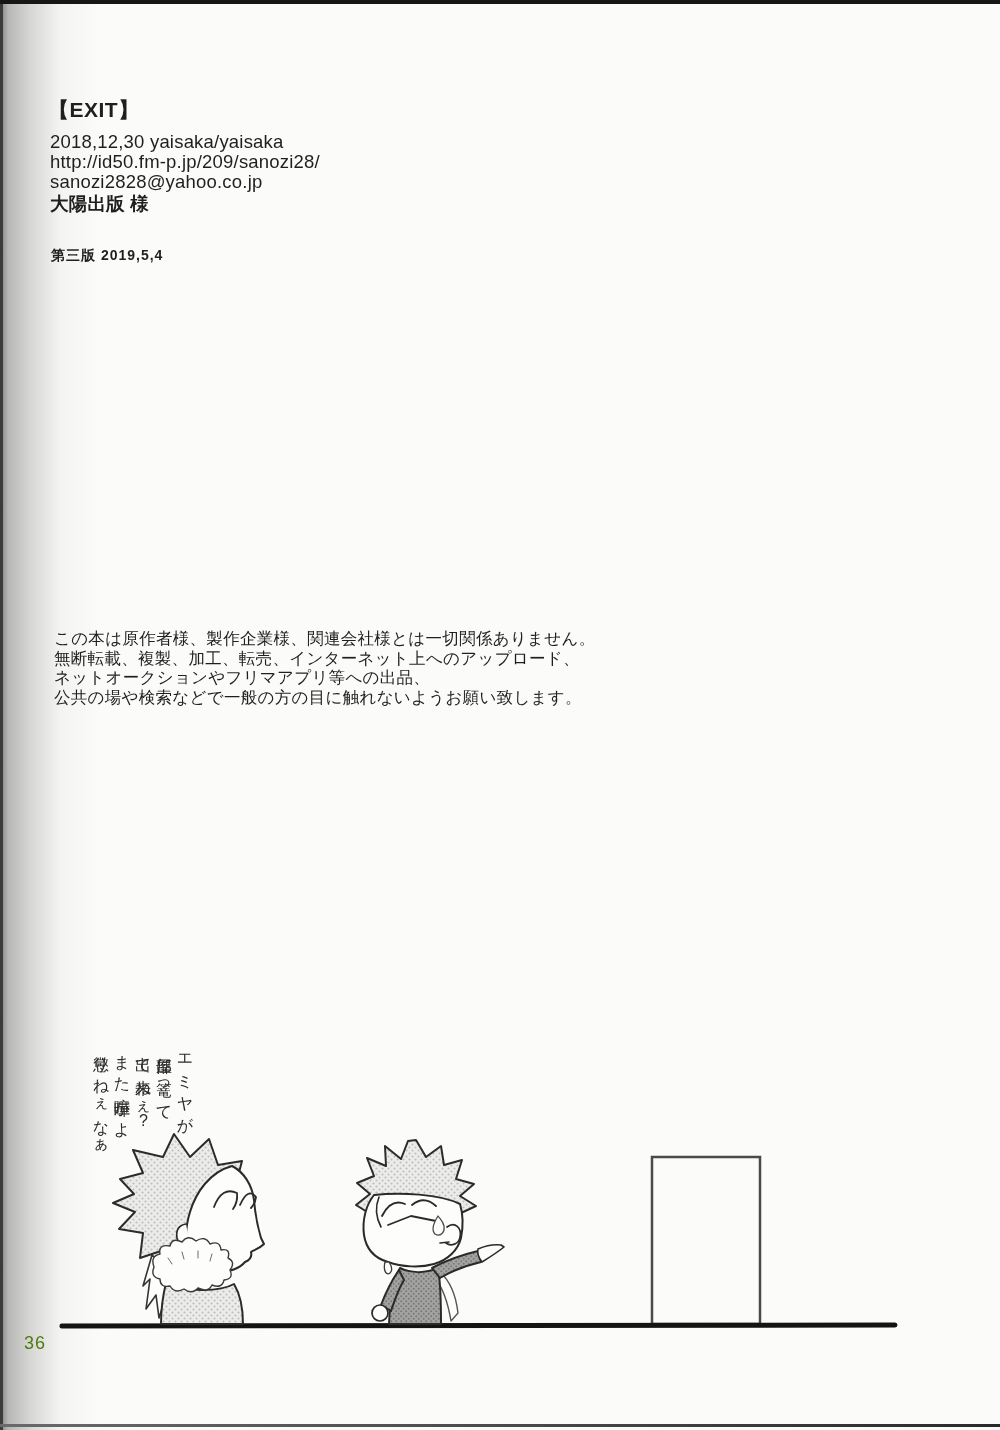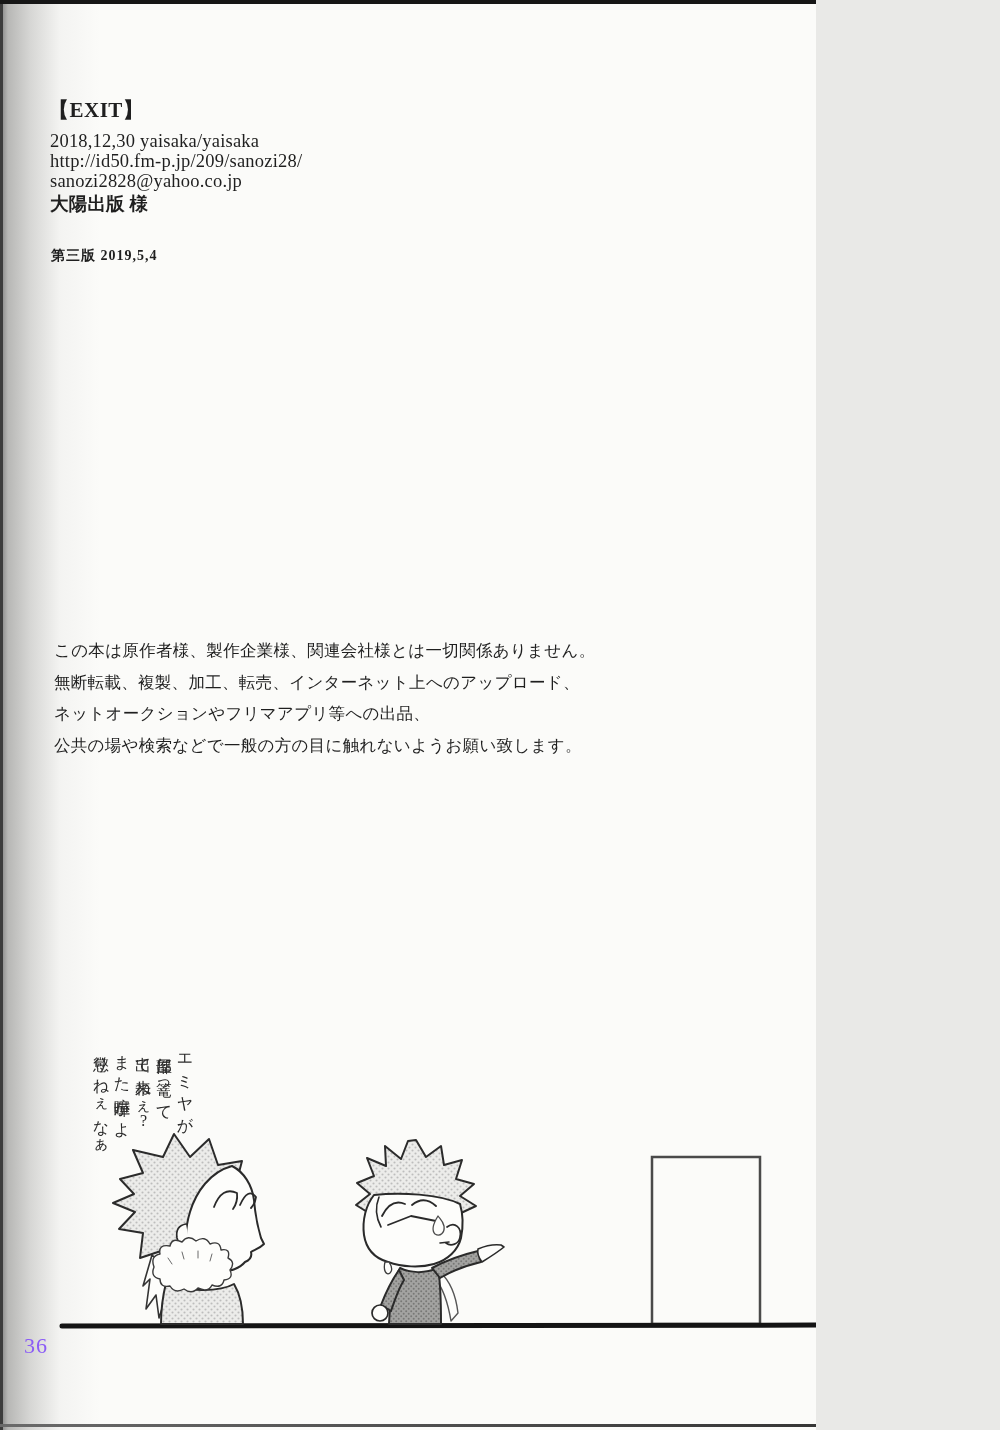--- a/index.html
+++ b/index.html
@@ -1,52 +1,52 @@
 <!DOCTYPE html>
 <html><head>
 <meta charset="utf-8">
 <style>
   html,body{margin:0;padding:0;background:#e9e9e7;}
   .page{
     position:relative;
-    width:816px;height:1430px;
+    width:1000px;height:1430px;
     background:#fbfbf9;
     overflow:hidden;
-    font-family:Liberation Serif, serif;
+    font-family:Liberation Sans, sans-serif;
     color:#1f1f1f;
   }
   
   .scan-top-edge{position:absolute;left:0;top:0;width:1000px;height:4px;background:#161616;}
   .scan-bottom-edge{position:absolute;left:0;top:1424px;width:1000px;height:3px;background:linear-gradient(to right,#6a6a6a,#2a2a2a);}
   .scan-left-shadow{position:absolute;left:0;top:0;width:100px;height:1430px;
     background:linear-gradient(to right,#7e7e7e 0px,#b7b7b5 8px,#d6d6d4 30px,rgba(230,230,228,.35) 60px,rgba(250,250,248,0) 100px);}
   .scan-left-line{position:absolute;left:0;top:0;width:3px;height:1430px;background:#3c3c3c;}
 
   
   .exit-title{position:absolute;left:48px;top:96px;font-size:21px;font-weight:bold;letter-spacing:.5px;}
   .credit{position:absolute;left:50px;font-size:18.5px;letter-spacing:.2px;white-space:nowrap;}
   .credit.c0{top:131px;}
   .credit.c1{top:151px;}
   .credit.c2{top:171px;}
   .credit.c3{top:191px;font-weight:bold;text-align:right;}
   .edition{position:absolute;left:51px;top:247px;font-size:14px;font-weight:bold;letter-spacing:1px;}
 
   
   .disclaimer{position:absolute;left:54px;top:629px;font-size:16.5px;line-height:19.5px;letter-spacing:.3px;}
-  .disclaimer div{white-space:nowrap;margin-top:12px;}
+  .disclaimer div{white-space:nowrap;}
 
   
   .vtext{
     position:absolute;left:86px;top:1044px;width:110px;height:122px;
     writing-mode:vertical-rl;text-orientation:upright;
     font-size:16px;line-height:21px;letter-spacing:2.5px;color:#2a2a2a;
   }
   .comic-svg{position:absolute;left:0;top:0;width:1000px;height:1430px;}
 
-  .page-number{position:absolute;left:24px;top:1333px;font-size:22px;color:#8b5cf6;letter-spacing:1px;}
+  .page-number{position:absolute;left:24px;top:1333px;font-size:18px;color:#4d7c0f;letter-spacing:1px;}
 </style>
 </head>
 <body>
 
 <div class="page">
 
   <div class="scan-left-shadow"></div>
   <div class="scan-left-line"></div>
   <div class="scan-top-edge"></div>
   <div class="scan-bottom-edge"></div>

